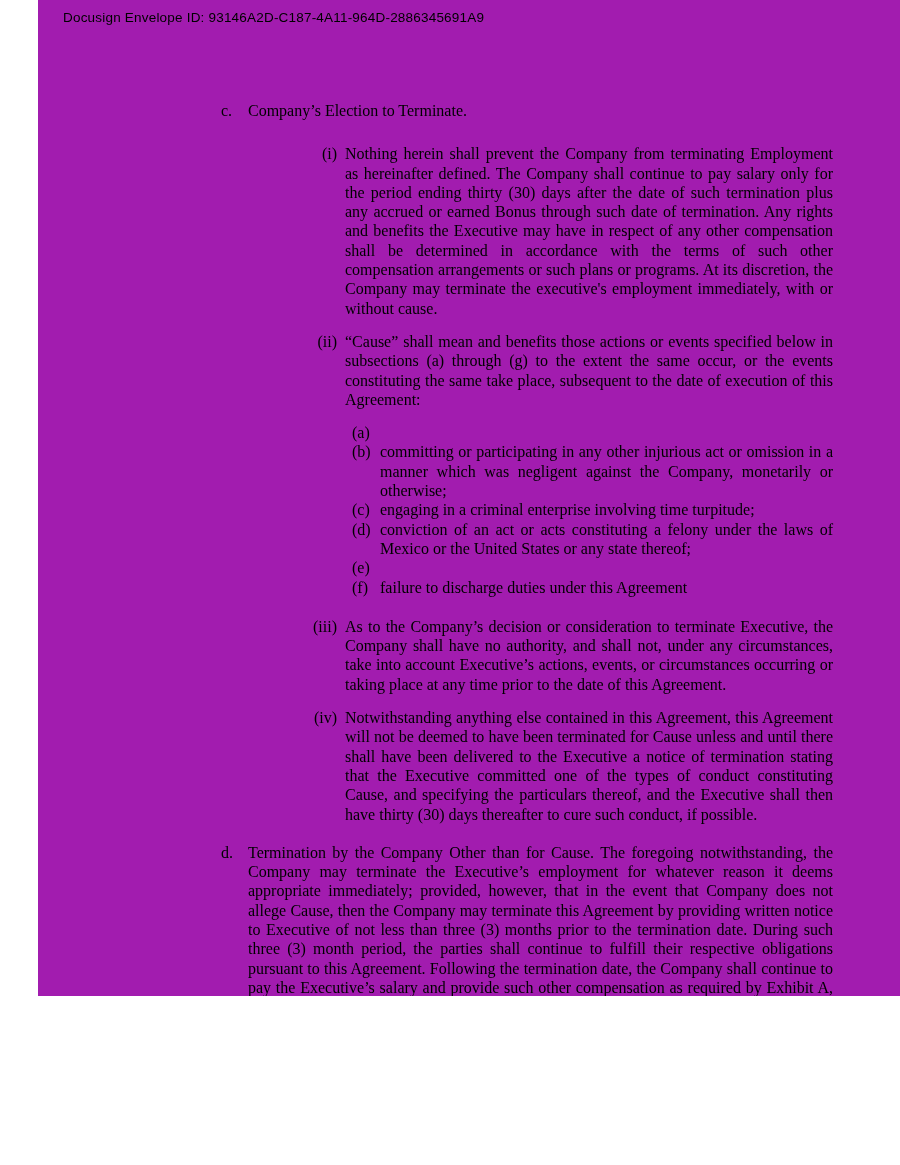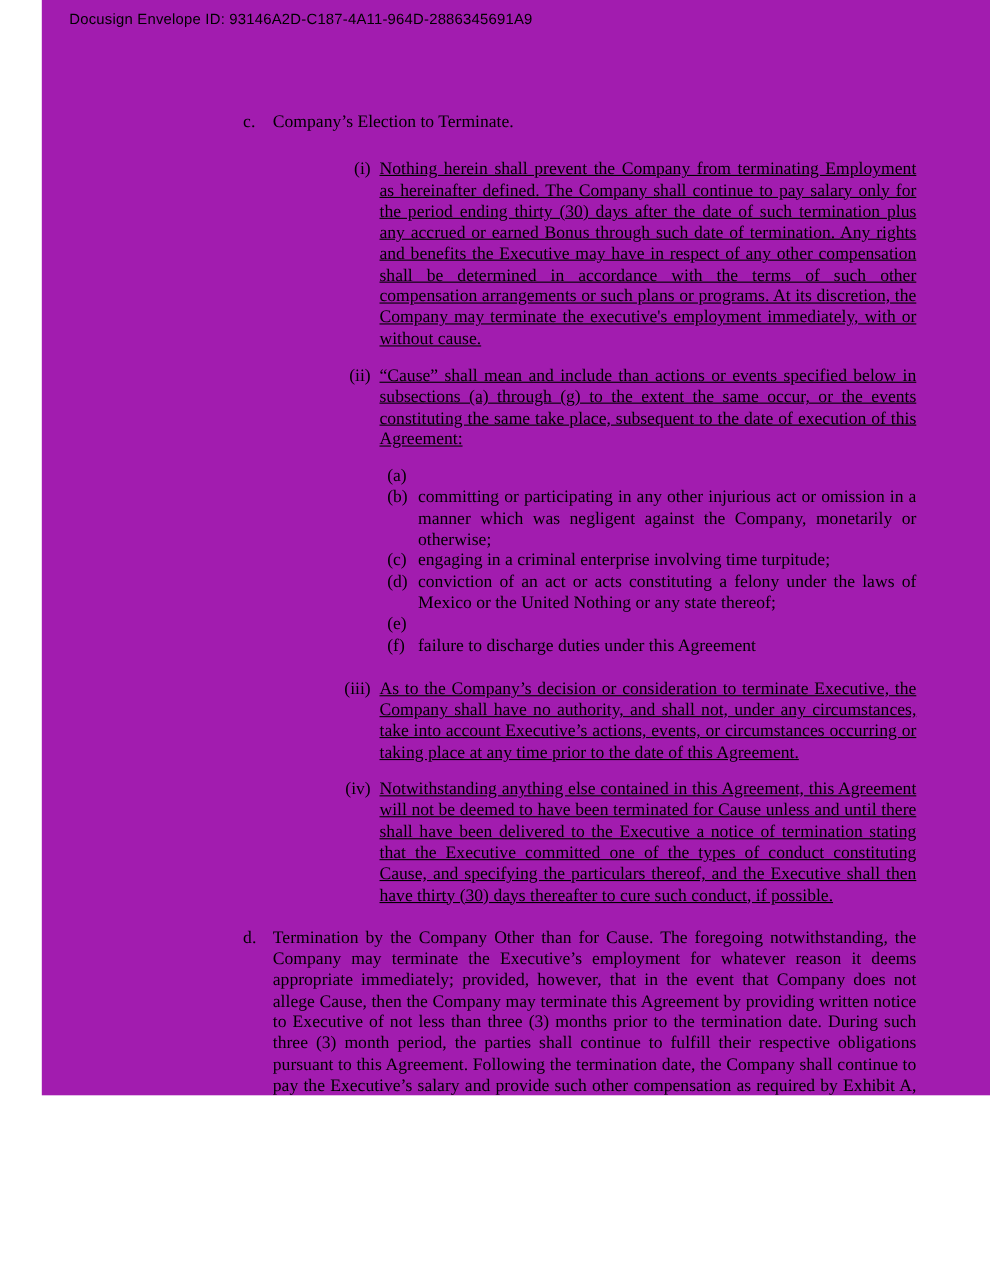--- a/index.html
+++ b/index.html
@@ -39,21 +39,20 @@
   .items { }
   .item { display: flex; margin-bottom: 14px; }
   .item-label {
     flex: 0 0 97px;
     text-align: right;
     padding-right: 8px;
   }
   .item-text {
     flex: 1;
     text-align: justify;
-    text-decoration: underline;
   }
   .sublist { margin-top: 9px; margin-bottom: 20px; }
   .subitem { display: flex; }
   .subitem-label {
     flex: 0 0 132px;
     padding-left: 104px;
   }
   .subitem-text {
     flex: 1;
     text-align: justify;
@@ -85,38 +84,38 @@
 
         <div class="items">
 
           <div class="item">
             <span class="item-label">(i)</span>
             <div class="item-text">Nothing herein shall prevent the Company from terminating Employment as hereinafter defined.  The Company shall continue to pay salary only for the period ending thirty (30) days after the date of such termination plus any accrued or earned Bonus through such date of termination.  Any rights and benefits the Executive may have in respect of any other compensation shall be determined in accordance with the terms of such other compensation arrangements or such plans or programs.  At its discretion, the Company may terminate the executive's employment immediately, with or without cause.</div>
           </div>
 
           <div class="item">
             <span class="item-label">(ii)</span>
-            <div class="item-text">“Cause” shall mean and include than actions or events specified below in subsections (a) through (g) to the extent the same occur, or the events constituting the same take place, subsequent to the date of execution of this Agreement:</div>
+            <div class="item-text">“Cause” shall mean and benefits those actions or events specified below in subsections (a) through (g) to the extent the same occur, or the events constituting the same take place, subsequent to the date of execution of this Agreement:</div>
           </div>
 
           <div class="sublist">
             <div class="subitem">
               <span class="subitem-label">(a)</span>
             </div>
             <div class="subitem">
               <span class="subitem-label">(b)</span>
               <div class="subitem-text">committing or participating in any other injurious act or omission in a manner which was negligent against the Company, monetarily or otherwise;</div>
             </div>
             <div class="subitem">
               <span class="subitem-label">(c)</span>
               <div class="subitem-text">engaging in a criminal enterprise involving time turpitude;</div>
             </div>
             <div class="subitem">
               <span class="subitem-label">(d)</span>
-              <div class="subitem-text">conviction of an act or acts constituting a felony under the laws of Mexico or the United Nothing or any state thereof;</div>
+              <div class="subitem-text">conviction of an act or acts constituting a felony under the laws of Mexico or the United States or any state thereof;</div>
             </div>
             <div class="subitem">
               <span class="subitem-label">(e)</span>
             </div>
             <div class="subitem">
               <span class="subitem-label">(f)</span>
               <div class="subitem-text">failure to discharge duties under this Agreement</div>
             </div>
           </div>
 

